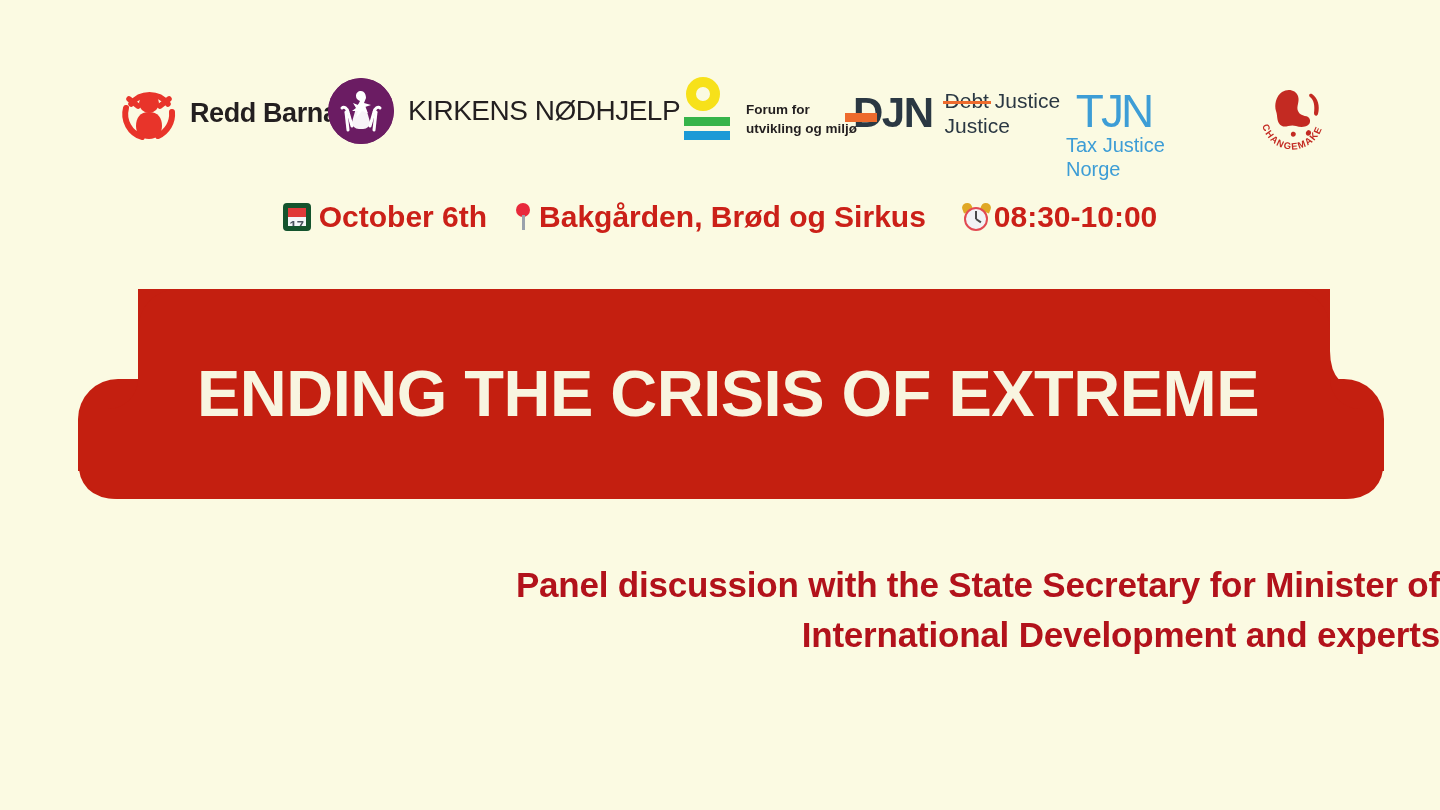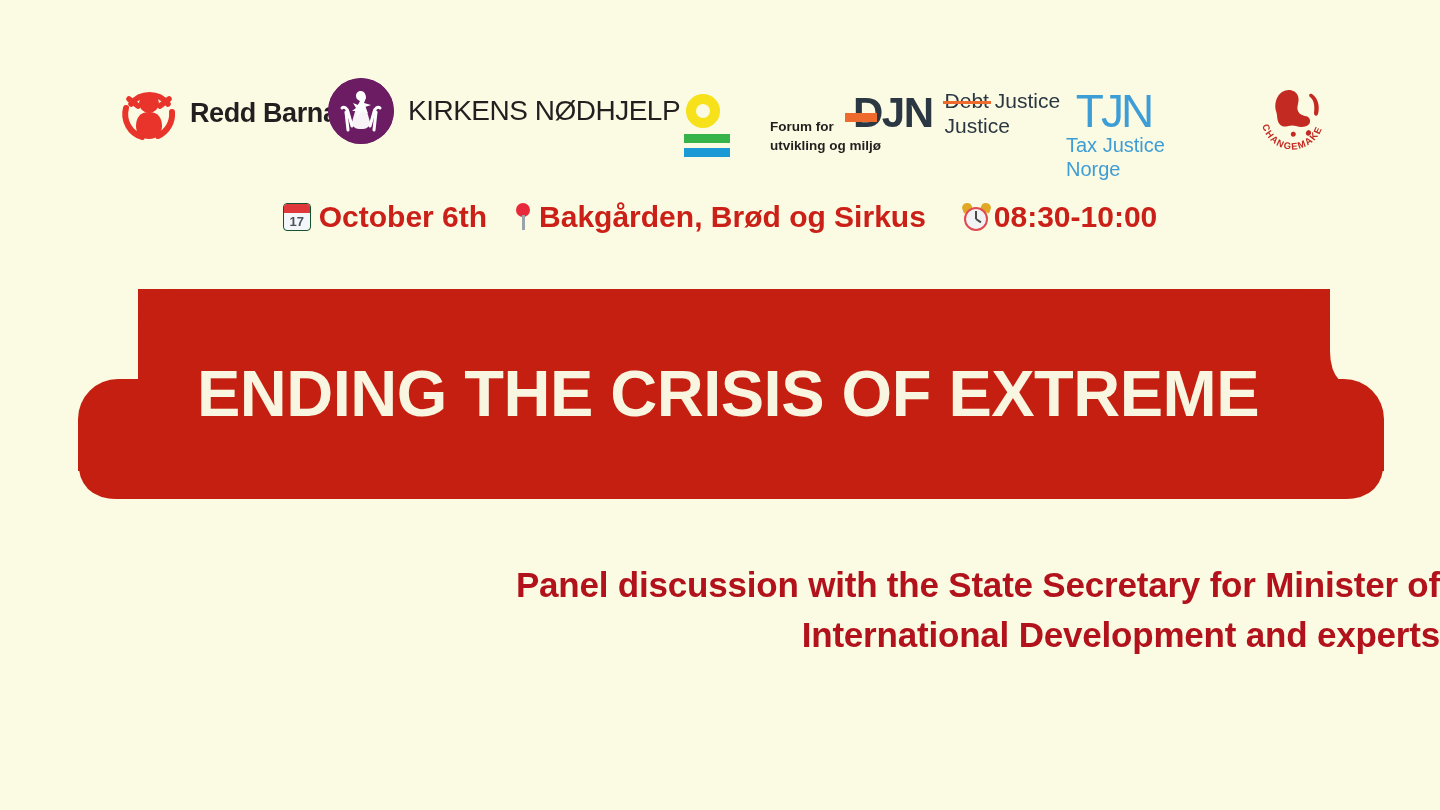--- a/index.html
+++ b/index.html
@@ -66,21 +66,21 @@
     font-size: 21px;
     font-weight: bold;
     line-height: 1.1;
     margin-top: 1px;
     letter-spacing: -0.3px;
   }
   .kn-sub .act { color: #8E2C86; }
   .kn-sub .alliance { color: #231F20; }
 
   
-  .logo-forum { left: 684px; top: 24px; gap: 24px; }
+  .logo-forum { left: 684px; top: 7px; }
   .fo-mark { width: 52px; position: relative; }
   .fo-ring {
     width: 34px; height: 34px;
     border-radius: 50%;
     border: 10px solid #F7E11A;
     margin: 0 auto 6px 2px;
   }
   .fo-bar { width: 46px; height: 9px; margin-bottom: 5px; }
   .fo-bar.green { background: #36B44A; }
   .fo-bar.blue  { background: #1C9AD6; margin-bottom: 0; }
@@ -168,21 +168,21 @@
     white-space: nowrap;
   }
   .meta-gap-1 { width: 26px; }
   .meta-gap-2 { width: 36px; }
 
   
   .cal-icon {
     width: 28px; height: 28px;
     border-radius: 4px;
     background: #F4F6F9;
-    border: 1px solid #14532d;
+    border: 5px solid #14532d;
     position: relative;
     overflow: hidden;
     margin-right: 8px;
     flex: none;
   }
   .cal-icon .cal-top {
     position: absolute; top: 0; left: 0; right: 0;
     height: 9px; background: #E0383A;
   }
   .cal-icon .cal-day {

